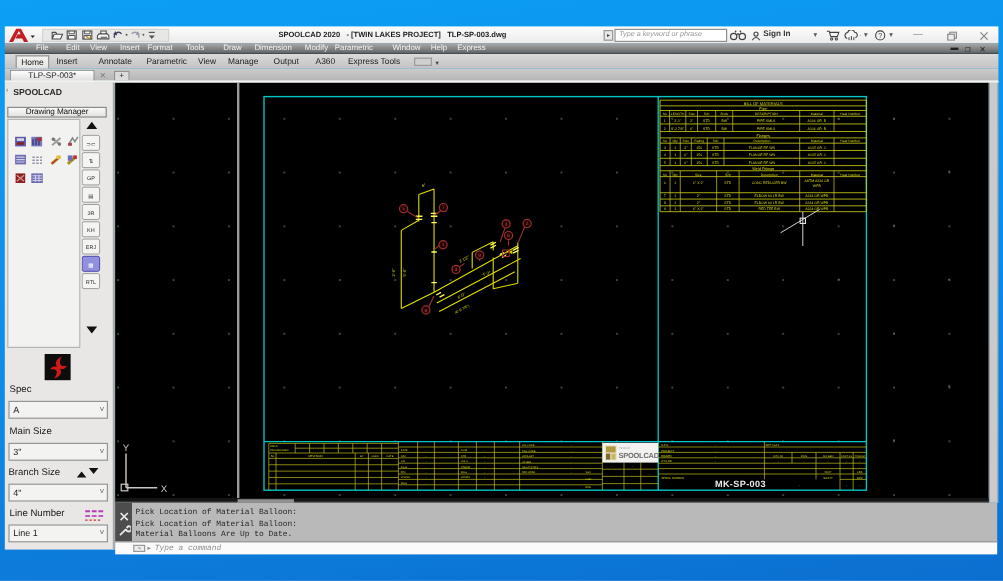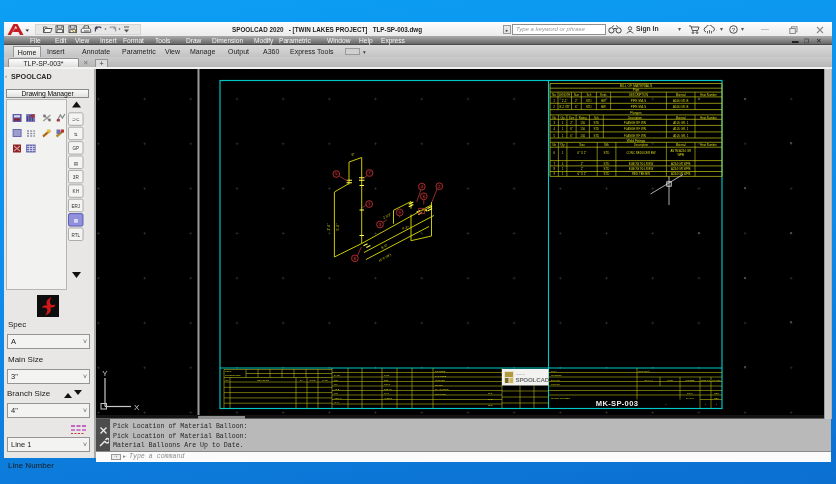--- a/index.html
+++ b/index.html
@@ -242,21 +242,21 @@
     <span class="plabel" style="left:4px;top:251px;text-align:center;">Spec</span>
     <div class="psel" style="top:265px;">A<span class="chev">˅</span></div>
     <span class="plabel" style="left:4px;top:286px;">Main Size</span>
     <div class="psel" style="top:300px;">3"<span class="chev">˅</span></div>
     <span class="plabel" style="left:3px;top:320px;">Branch Size</span>
     <svg class="abs" style="left:58px;top:320px" width="22" height="11" viewBox="0 0 22 11">
       <path d="M12 1 l8 0 l-4 5 z" fill="#111"></path>
         <path d="M2 9 l8 0 l-4 -5 z" fill="#111"></path>
     </svg>
     <div class="psel" style="top:334px;">4"<span class="chev">˅</span></div>
-    <span class="plabel" style="left:4px;top:372px;margin-top:20px;">Line Number</span>
+    <span class="plabel" style="left:4px;top:334px;margin-top:20px;">Line Number</span>
     <svg class="abs" style="left:66px;top:355px" width="20" height="11" viewBox="0 0 20 11">
       <g stroke="#b83ab8" stroke-width="1.6">
           <path d="M1 2 h4 M6.5 2 h4 M12 2 h4"></path>
           <path d="M1 6 h4 M6.5 6 h4 M12 6 h4" stroke="#c455c4"></path>
         </g>
       <g stroke="#d03030" stroke-width="1">
           <path d="M1 9.5 h2 M4.5 9.5 h2 M8 9.5 h2 M11.5 9.5 h2"></path>
         </g>
     </svg>
     <div class="psel" style="top:368px;">Line 1<span class="chev">˅</span></div>

